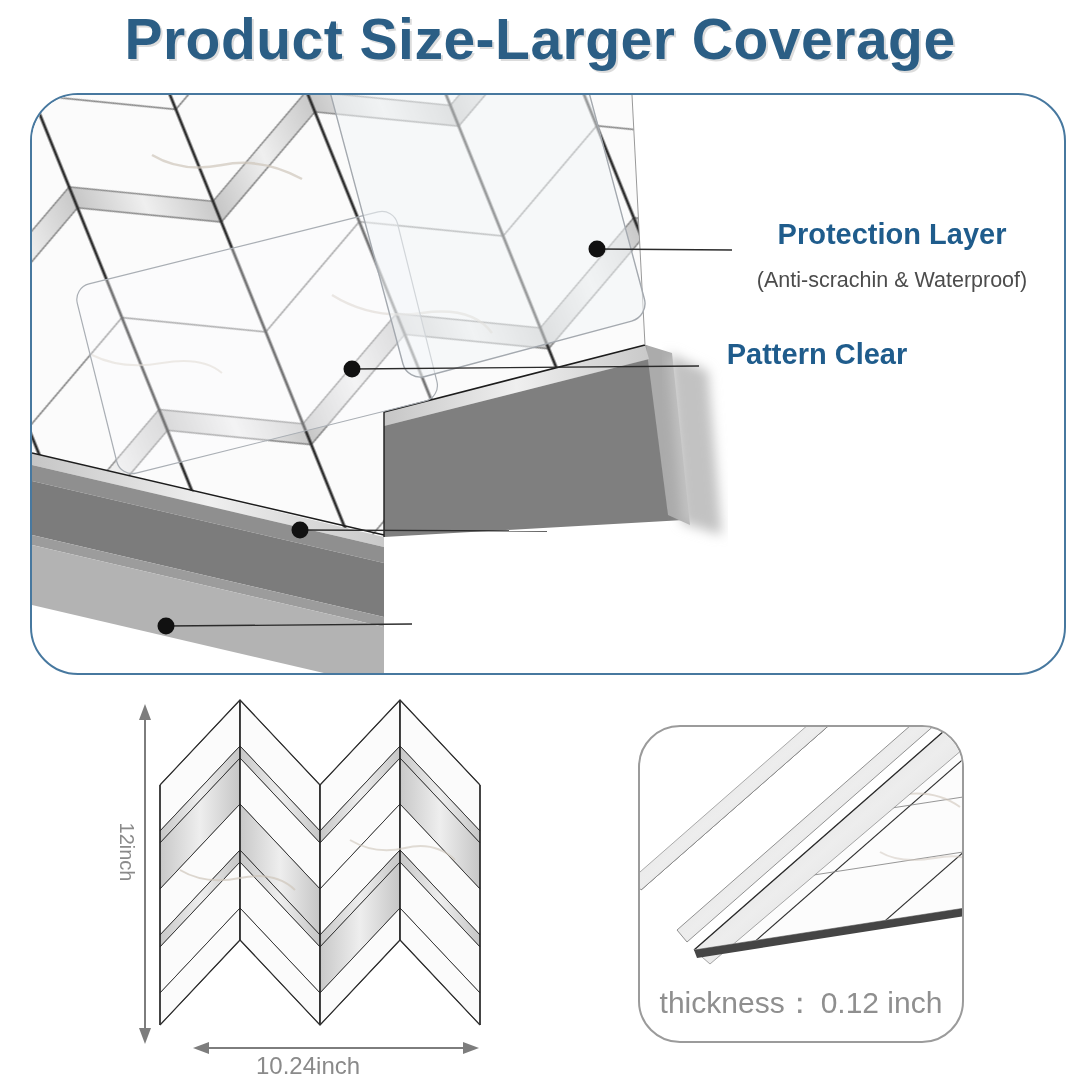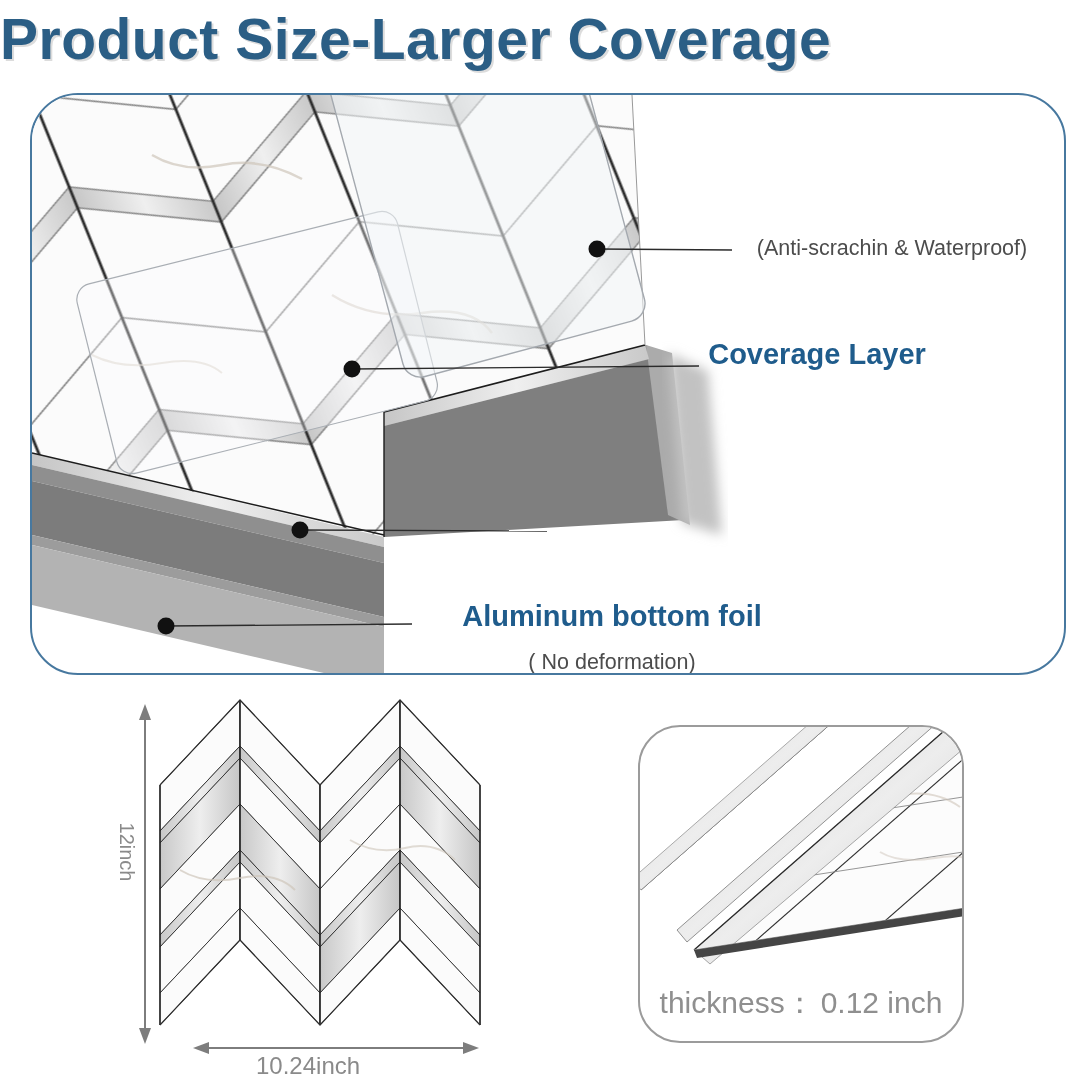--- a/index.html
+++ b/index.html
@@ -1,18 +1,18 @@
 <!DOCTYPE html>
 <html><head>
 <meta charset="utf-8">
 <style>
   html,body{margin:0;padding:0;background:#ffffff;}
   .page{position:relative;width:1080px;height:1080px;background:#ffffff;overflow:hidden;
         font-family:"Liberation Sans","DejaVu Sans",sans-serif;}
-  .title{position:absolute;top:6px;left:0;width:1080px;text-align:left;
+  .title{position:absolute;top:6px;left:0;width:1080px;text-align:center;
          font-size:57px;font-weight:bold;color:#2b5e85;letter-spacing:0.5px;
          text-shadow:2px 2px 0 rgba(140,140,140,0.30);}
   .frame{position:absolute;left:30px;top:93px;width:1036px;height:582px;
          border:2.5px solid #47789f;border-radius:48px;overflow:hidden;background:#ffffff;box-sizing:border-box;}
   .frame svg{position:absolute;left:0;top:0;}
   .callout{position:absolute;text-align:center;}
   .callout-title{font-size:29px;font-weight:bold;color:#1f5c8c;line-height:1.12;}
   .callout-desc{font-size:21.5px;color:#4c4c4c;margin-top:18px;line-height:1.15;}
   .c0{left:700px;top:123px;width:320px;}
   .c1{left:625px;top:243px;width:320px;}
@@ -103,28 +103,25 @@
       <line x1="320" y1="274" x2="667" y2="271" stroke="#2b2b2b" stroke-width="1.3"></line>
       <line x1="268" y1="435" x2="515" y2="436" stroke="#2b2b2b" stroke-width="1.3"></line>
       <line x1="134" y1="531" x2="380" y2="529" stroke="#2b2b2b" stroke-width="1.3"></line>
       <circle cx="565" cy="154" r="8.5" fill="#111111"></circle>
       <circle cx="320" cy="274" r="8.5" fill="#111111"></circle>
       <circle cx="268" cy="435" r="8.5" fill="#111111"></circle>
       <circle cx="134" cy="531" r="8.5" fill="#111111"></circle>
     </svg>
 
     <div class="callout c0">
+      <div class="callout-title">Protection Layer</div>
       <div class="callout-desc">(Anti-scrachin &amp; Waterproof)</div>
     </div>
     <div class="callout c1">
-      <div class="callout-title">Coverage Layer</div>
-    </div>
-    <div class="callout c3">
-      <div class="callout-title">Aluminum bottom foil</div>
-      <div class="callout-desc">( No deformation)</div>
+      <div class="callout-title">Pattern Clear</div>
     </div>
   </div>
 
   <div class="size-panel">
     <svg width="430" height="400" viewBox="0 0 430 400">
       <defs>
         <linearGradient id="msg" x1="0" y1="0" x2="1" y2="0">
           <stop offset="0" stop-color="#c8c8c8"></stop>
             <stop offset="0.5" stop-color="#eeeeee"></stop>
             <stop offset="1" stop-color="#c6c6c6"></stop>

